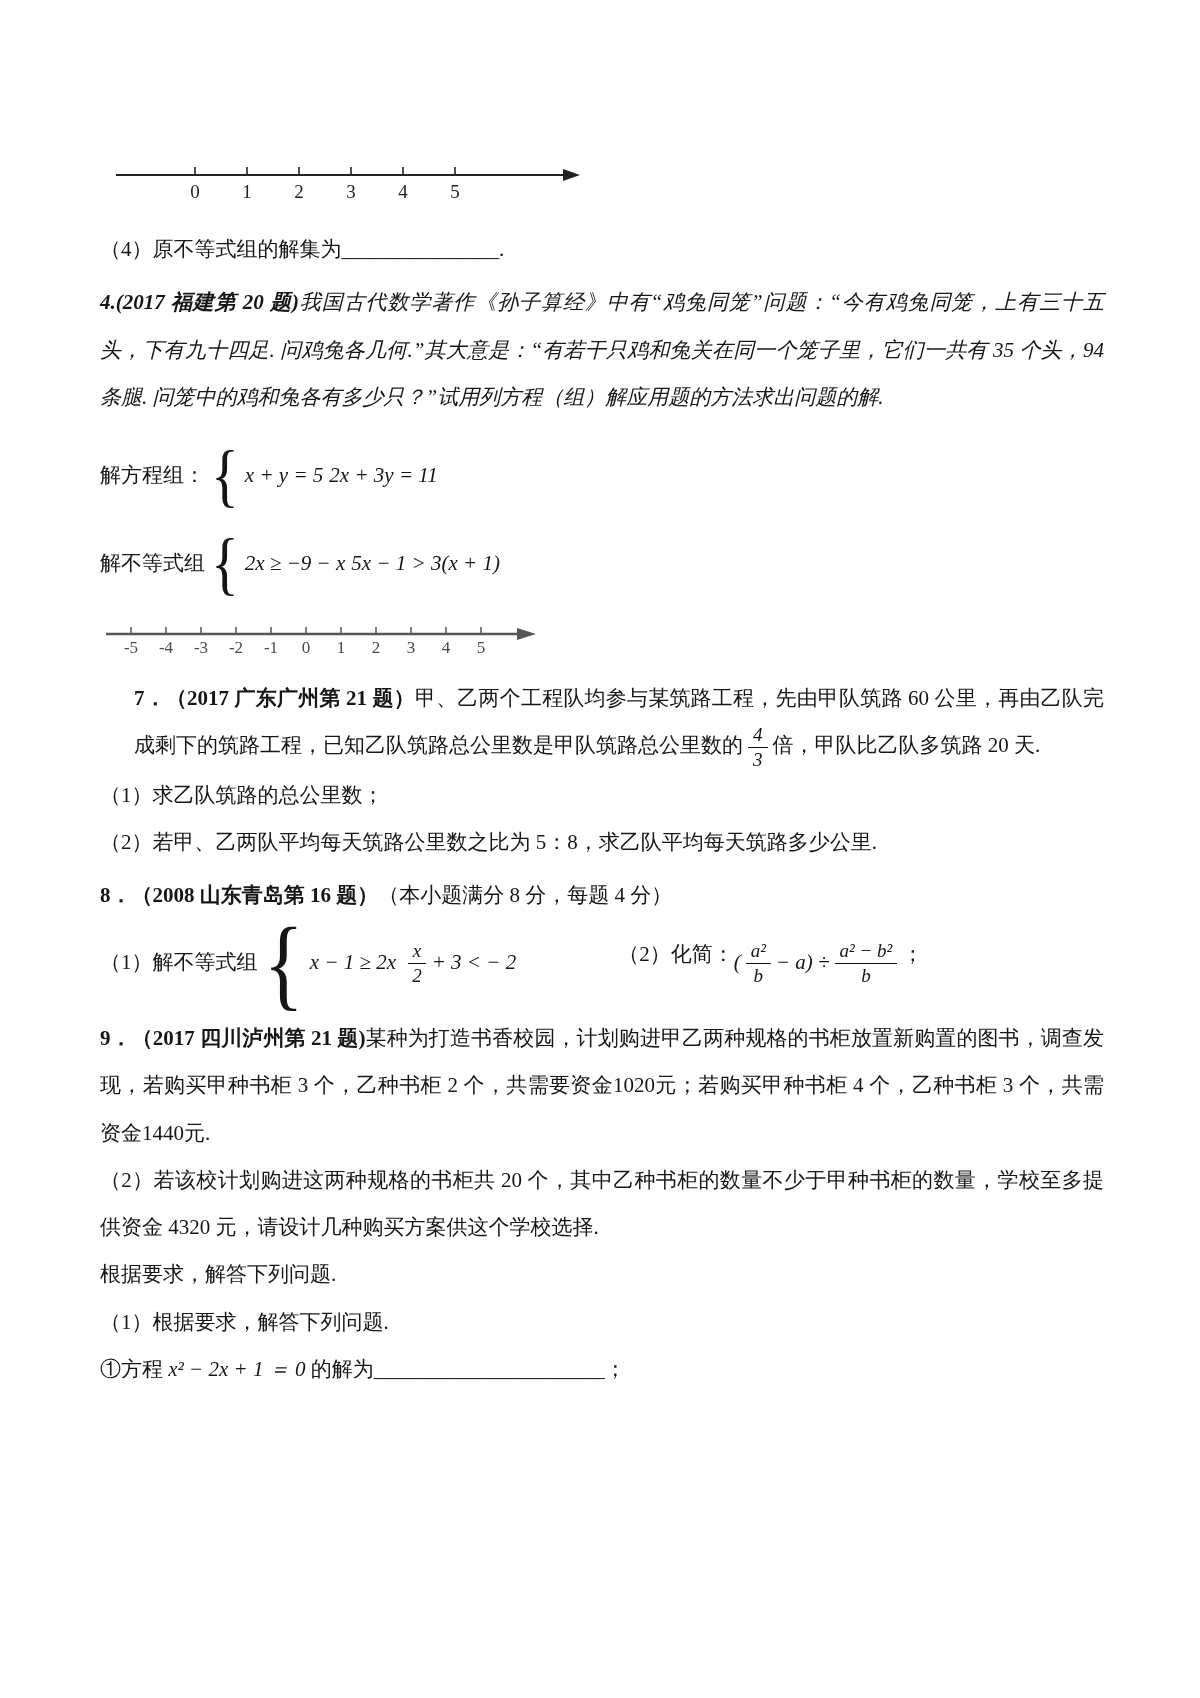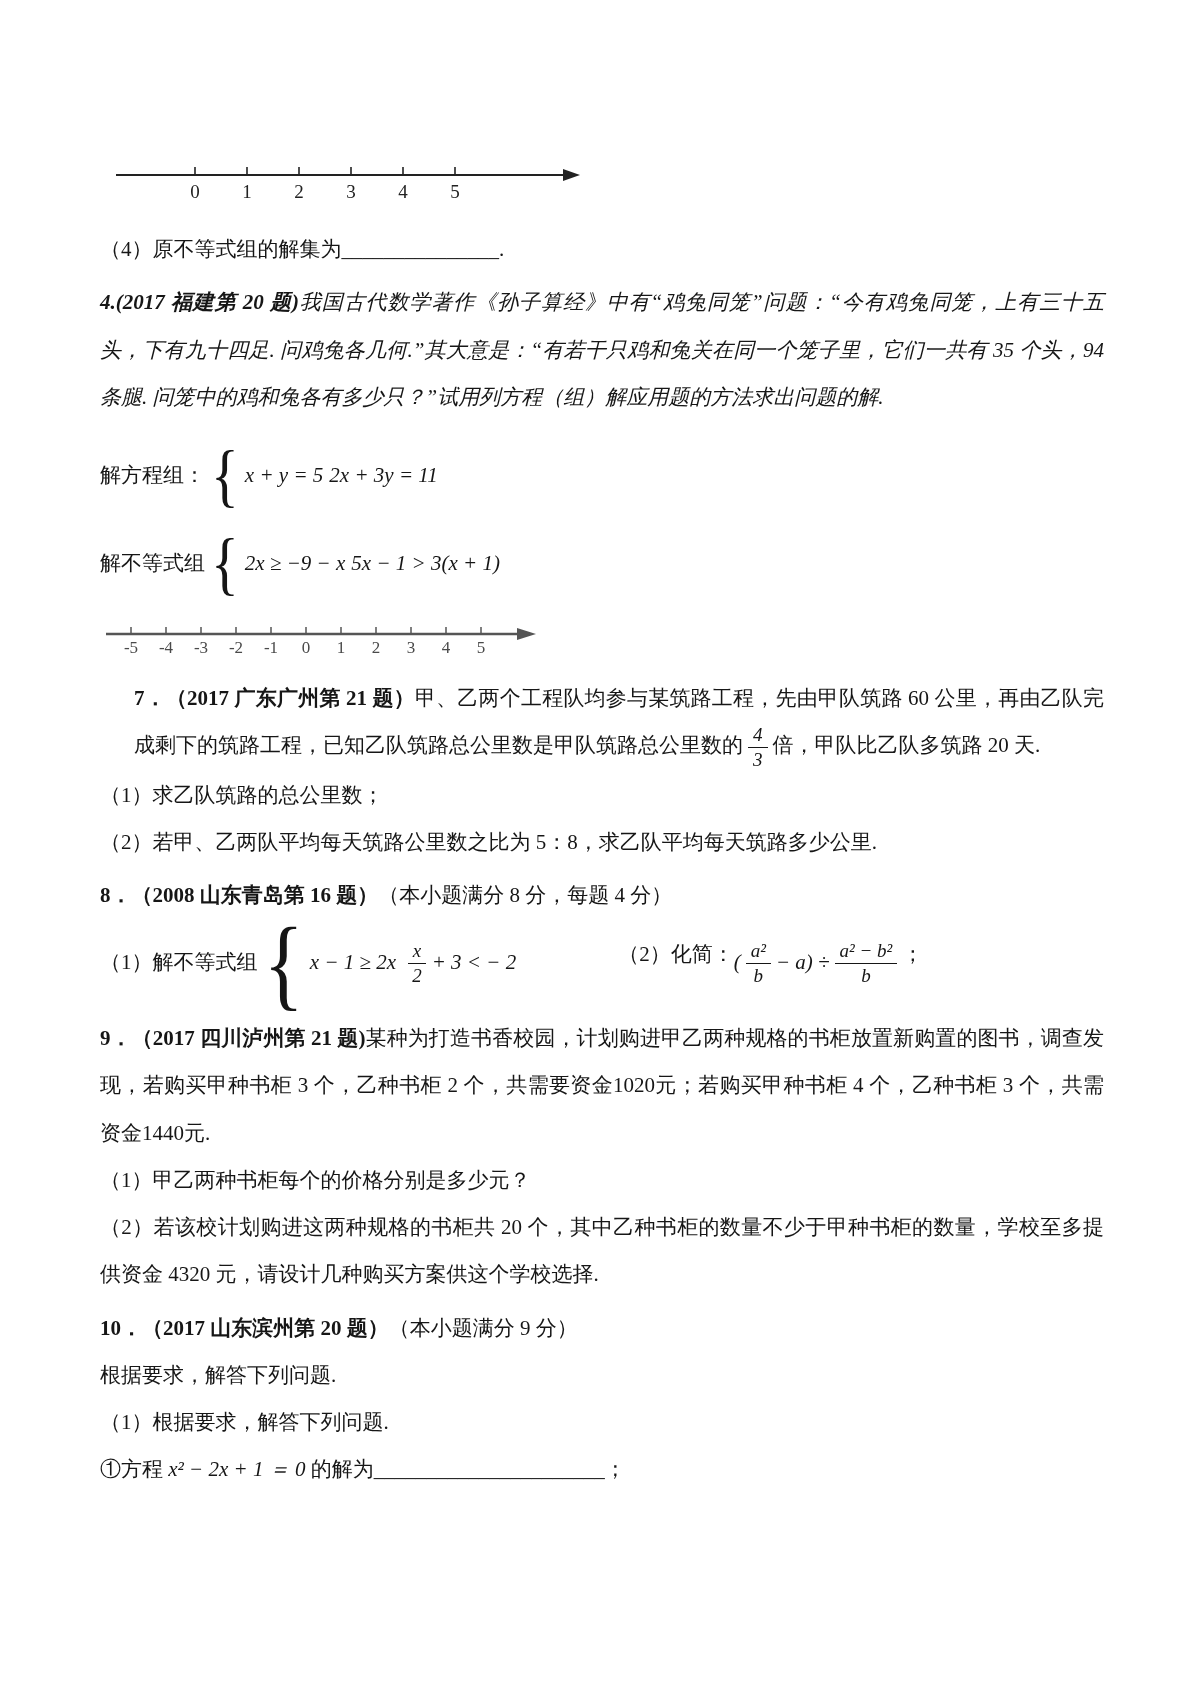--- a/index.html
+++ b/index.html
@@ -177,25 +177,21 @@
             <span class="den">b</span>
           </span>
       </span>
       <span>；</span>
     </span>
   </div>
 
   <p class="para m-p9">
     <span class="bold">9．（2017 四川泸州第 21 题)</span><span>某种为打造书香校园，计划购进甲乙两种规格的书柜放置新购置的图书，调查发现，若购买甲种书柜 3 个，乙种书柜 2 个，共需要资金1020元；若购买甲种书柜 4 个，乙种书柜 3 个，共需资金1440元.</span>
   </p>
-  <p class="line">（1）甲乙两种书柜每个的价格分别是多少元？</p>
   <p class="para">（2）若该校计划购进这两种规格的书柜共 20 个，其中乙种书柜的数量不少于甲种书柜的数量，学校至多提供资金 4320 元，请设计几种购买方案供这个学校选择.</p>
 
-  <p class="line m-p10h">
-    <span class="bold">10．（2017 山东滨州第 20 题）</span><span>（本小题满分 9 分）</span>
-  </p>
   <p class="line">根据要求，解答下列问题.</p>
   <p class="line">（1）根据要求，解答下列问题.</p>
   <p class="line">
     <span>①方程 </span><span class="math">x² − 2x + 1 ＝ 0</span><span> 的解为</span><span class="blank-text">______________________</span><span>；</span>
   </p>
 
 </div>
 
 </body></html>

